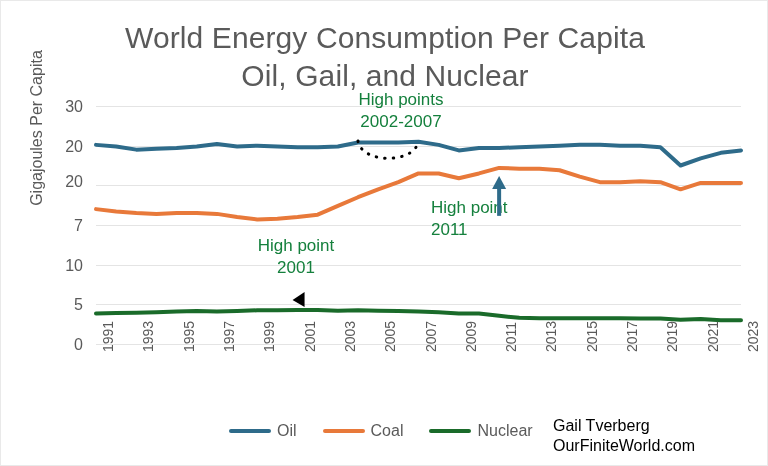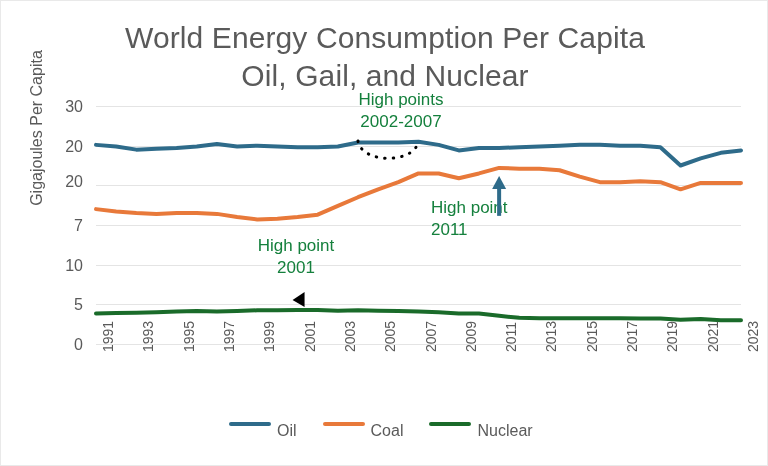--- a/index.html
+++ b/index.html
@@ -118,20 +118,21 @@
   .legend {
     position: absolute;
     left: 228px;
     top: 421px;
     display: flex;
     align-items: center;
     gap: 26px;
   }
   .legend-item {
     display: flex;
+    align-items: center;
     gap: 6px;
   }
   .legend-swatch {
     width: 42px;
     height: 4px;
     border-radius: 2px;
   }
   .legend-label {
     font-size: 16px;
     color: #5a5a5a;
@@ -236,14 +237,18 @@
       <div class="legend-item">
         <span class="legend-swatch" style="background: rgb(232, 121, 58);"></span>
         <span class="legend-label">Coal</span>
       </div>
       <div class="legend-item">
         <span class="legend-swatch" style="background: rgb(26, 107, 42);"></span>
         <span class="legend-label">Nuclear</span>
       </div>
     </div>
 
+  <div class="credit">
+    <div>Gail Tverberg</div>
+    <div>OurFiniteWorld.com</div>
+  </div>
 
 </div>
 
 </body></html>

